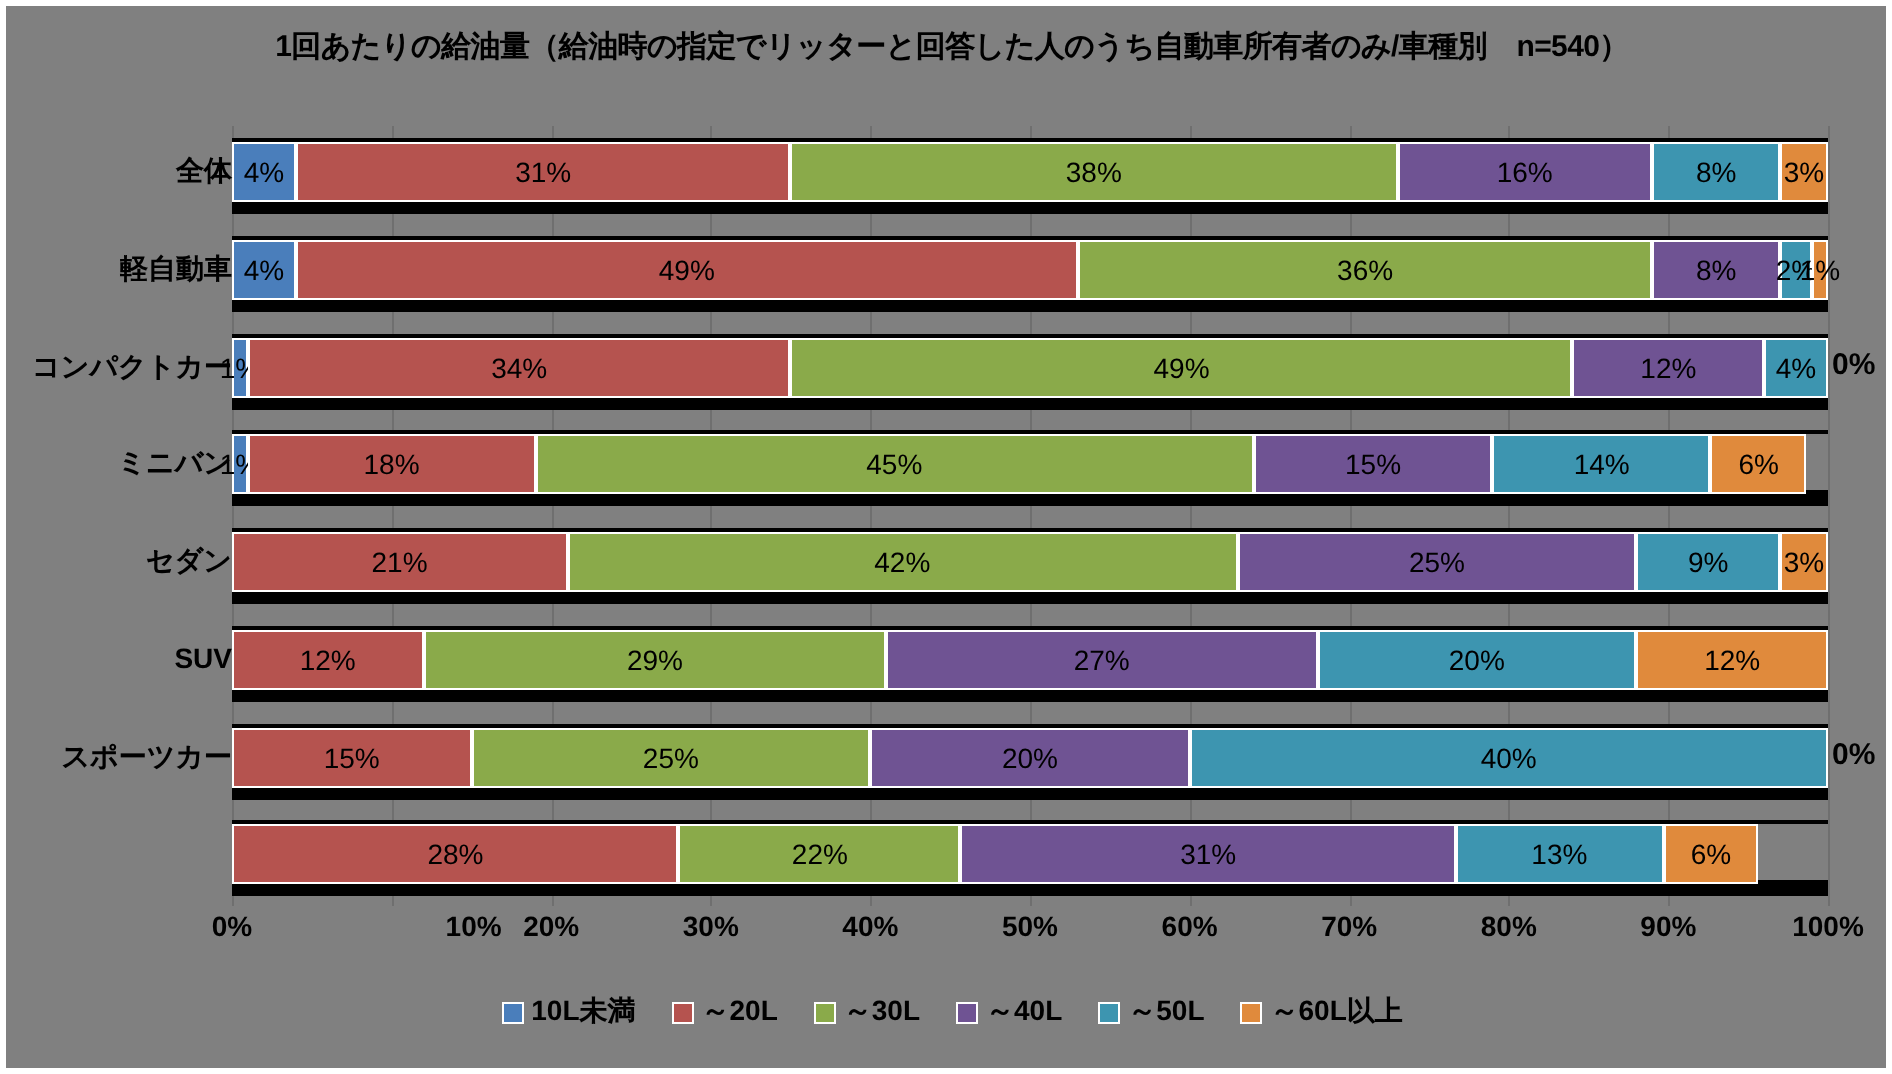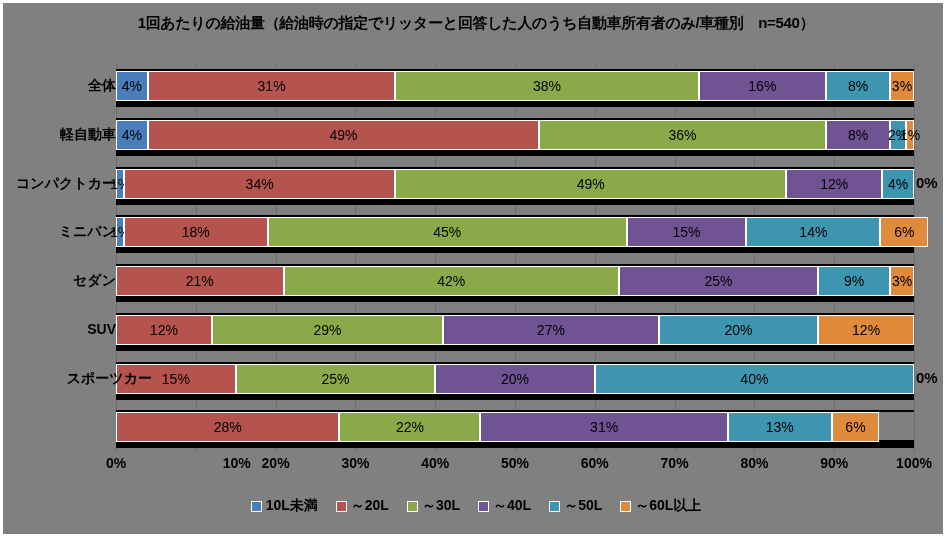--- a/index.html
+++ b/index.html
@@ -266,21 +266,21 @@
           </div>
           <div class="seg" style="width: 143.64px; background: rgb(181, 83, 79);">
             <span class="seg-label">18%</span>
           </div>
           <div class="seg" style="width: 359.1px; background: rgb(138, 170, 74);">
             <span class="seg-label">45%</span>
           </div>
           <div class="seg" style="width: 119.7px; background: rgb(111, 83, 147);">
             <span class="seg-label">15%</span>
           </div>
-          <div class="seg" style="width: 134px; background: rgb(61, 149, 176);">
+          <div class="seg" style="width: 109px; background: rgb(61, 149, 176);">
             <span class="seg-label">14%</span>
           </div>
           <div class="seg" style="width: 47.88px; background: rgb(224, 138, 60);">
             <span class="seg-label">6%</span>
           </div>
         </div>
       </div>
       <div class="bar-row" style="top: 195px;">
         <div class="bar-shadow"></div>
         <div class="outside-label" style="left: 2px;">0%</div>
@@ -405,14 +405,14 @@
         <span class="legend-text">～60L以上</span>
       </div>
     </div>
 
 <div class="cat-label" style="top: 74px; left: 0px;">全体</div>
     <div class="cat-label" style="top: 122.75px; left: 0px;">軽自動車</div>
     <div class="cat-label" style="top: 171.5px; left: 0px; text-align: right;">コンパクトカー</div>
     <div class="cat-label" style="top: 220.25px; left: 0px;">ミニバン</div>
     <div class="cat-label" style="top: 269px; left: 0px;">セダン</div>
     <div class="cat-label" style="top: 317.75px; left: 0px;">SUV</div>
-    <div class="cat-label" style="top: 366.5px; left: 0px; padding-left: 36px;">スポーツカー</div>
+    <div class="cat-label" style="top: 366.5px; left: 0px;">スポーツカー</div>
   </div>
 
 </body></html>

